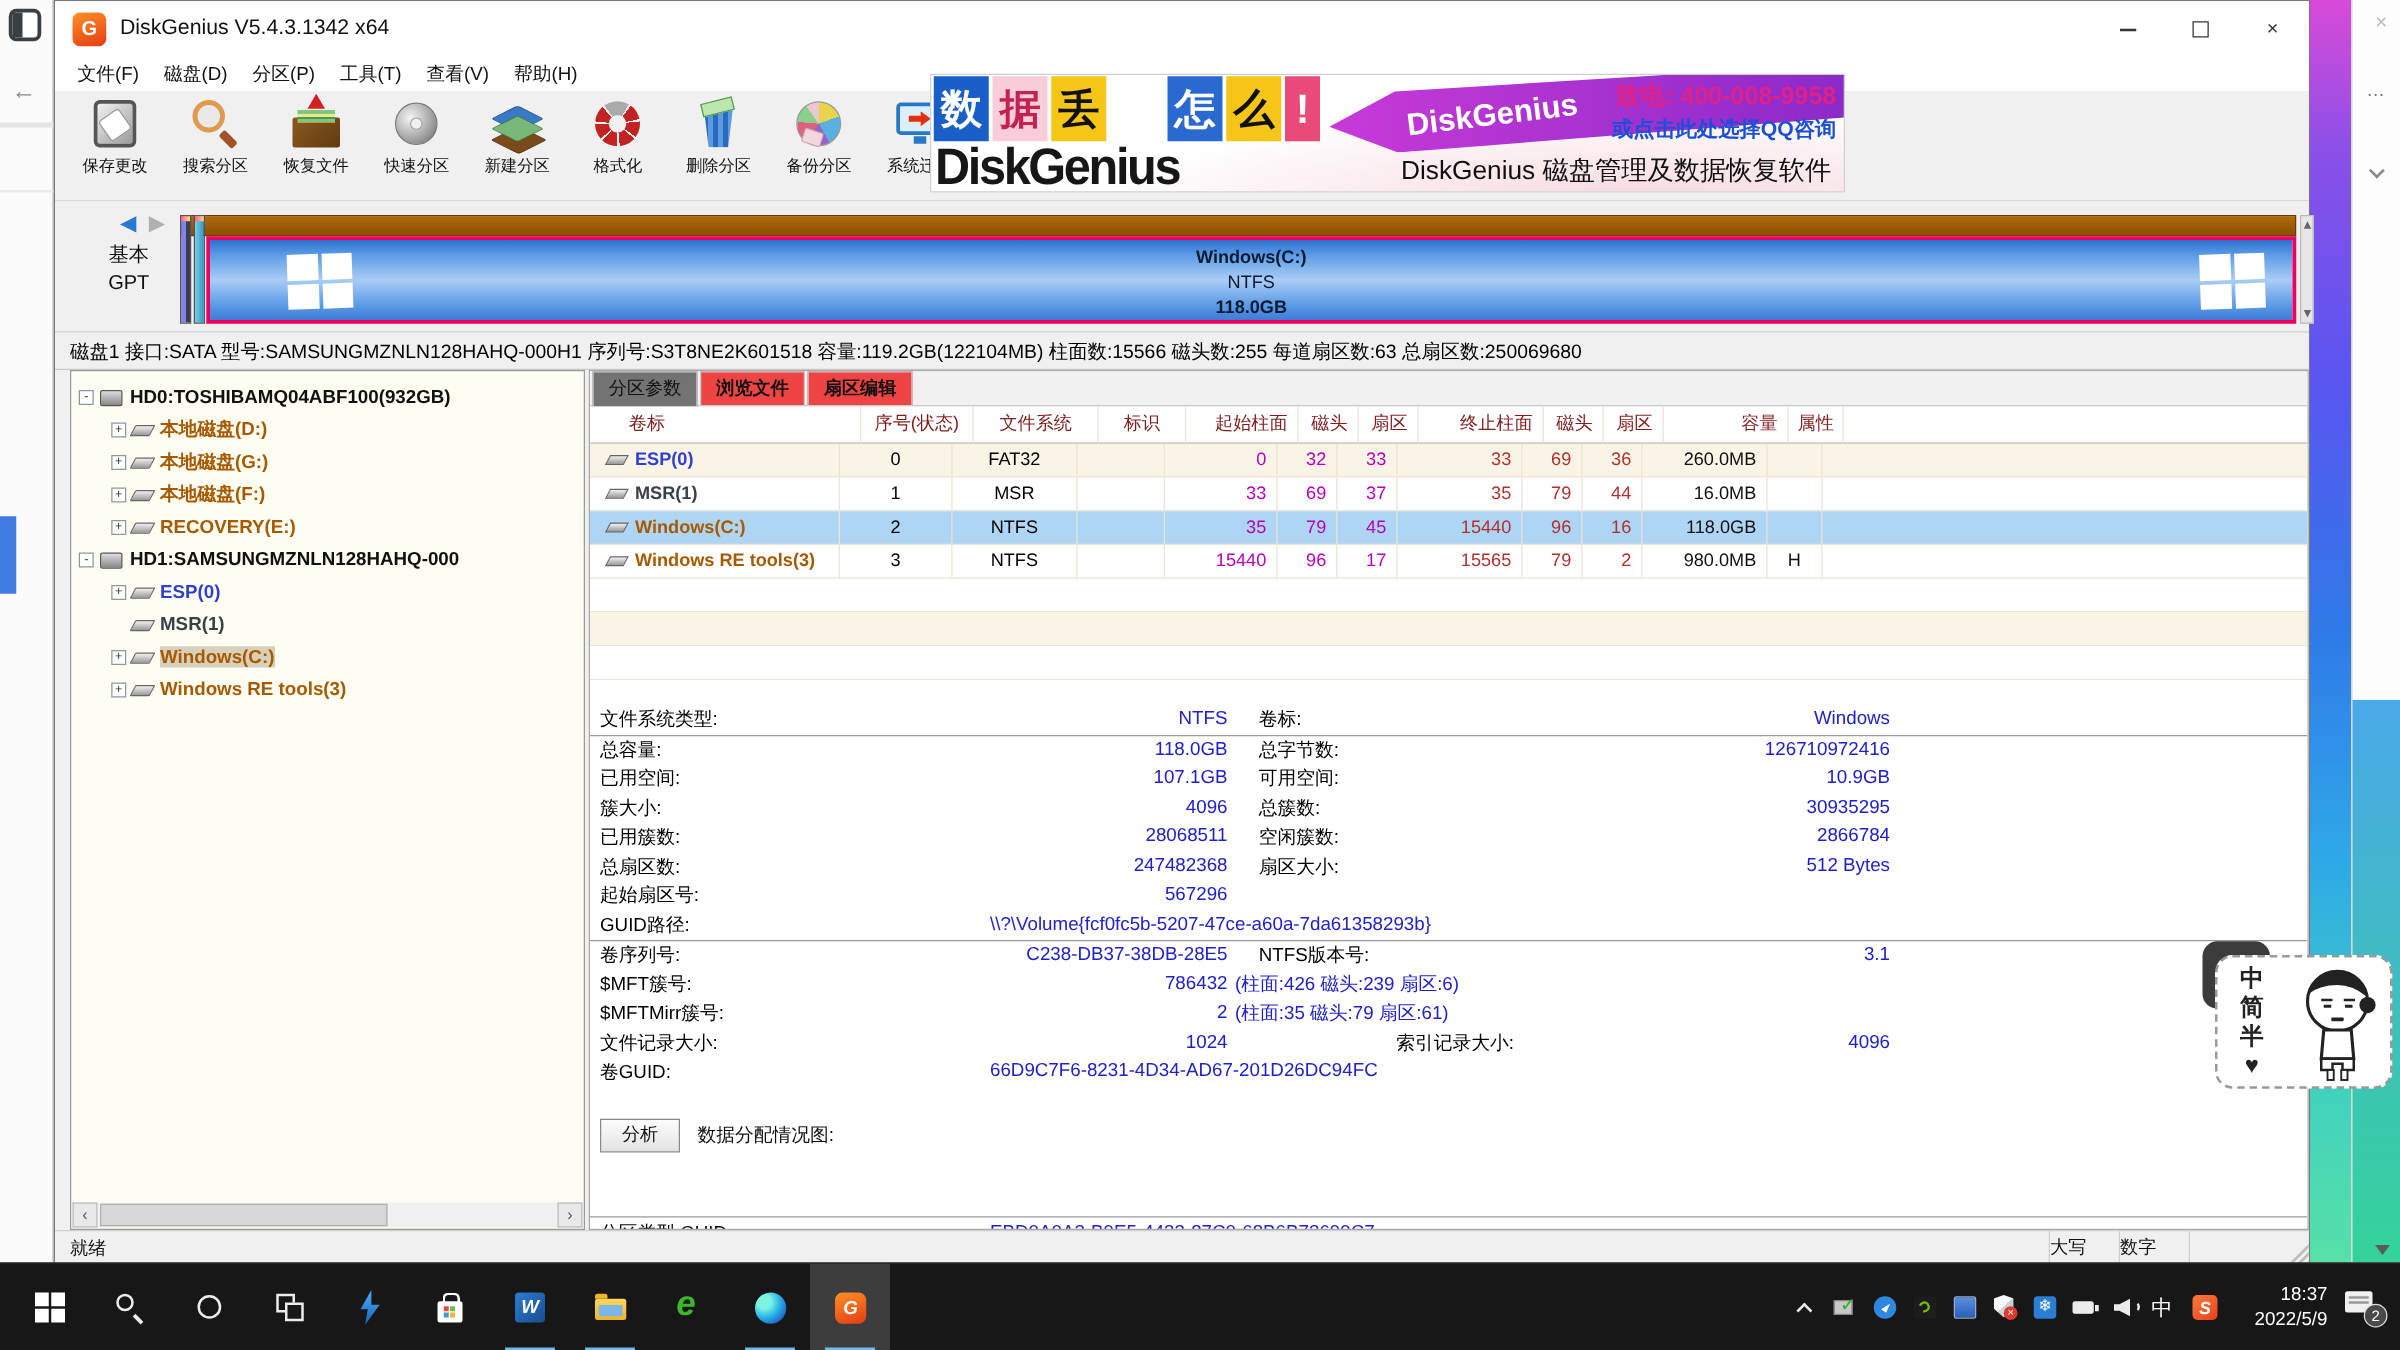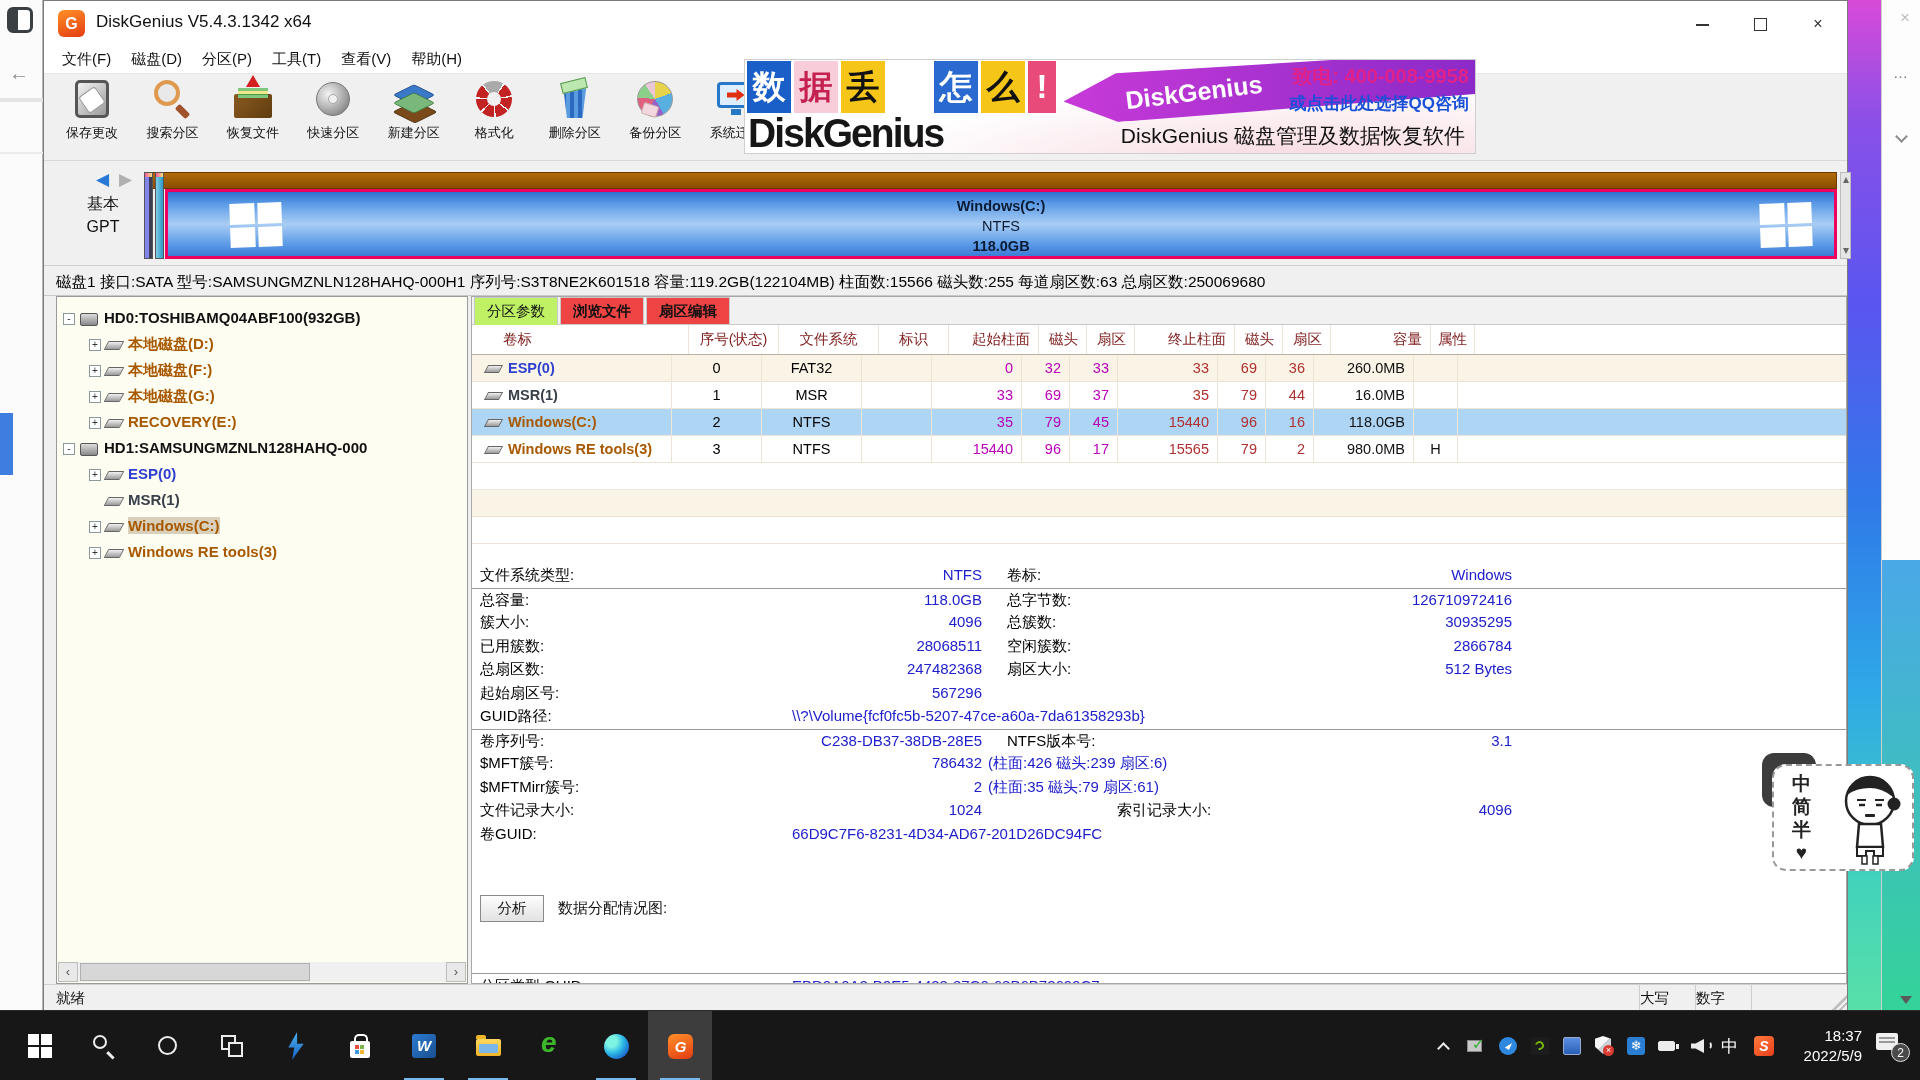--- a/index.html
+++ b/index.html
@@ -125,21 +125,21 @@
   .trow.msr .tlab { color:#38404a; }
   .trow.selected .tlab { background:#d8d0ba; }
   .hscroll { position:absolute; left:1px; bottom:1px; width:408px; height:20px; background:#f0f0f0; }
   .hs-btn { position:absolute; top:0; width:20px; height:20px; background:#e9e9e9; border:1px solid #bcbcbc; color:#555; text-align:center; line-height:18px; font-size:13px; }
   .hs-left { left:0; } .hs-right { right:0; }
   .hs-thumb { position:absolute; left:22px; top:1px; width:230px; height:18px; background:#d7d7d7; border:1px solid #b0b0b0; }
   
   .right-panel { position:absolute; left:427px; top:0; width:1376px; height:688px; background:#fff; border:1px solid #a8a8a8; overflow:hidden; }
   .tabsbar { position:absolute; left:0; top:0; width:100%; height:28px; background:#f1f1f1; border-bottom:1px solid #c8c8c8; padding-left:2px; }
   .tab { display:inline-block; height:27px; padding:0 12px; line-height:27px; font-size:14.5px; color:#111; border:1px solid #c8c8c8; border-bottom:none; background:#ef4444; margin-right:2px;font-weight:bold; }
-  .tab.active { background:#bef264; height:28px; font-weight:normal; }
+  .tab.active { background:#737373; height:28px; font-weight:normal; }
   .ptable { position:absolute; left:0; top:28px; width:100%; }
   .phead,.prow { display:flex; height:27px; line-height:26px; font-size:14.5px; }
   .phead { height:30px; line-height:29px; border-bottom:1px solid #b8b0a0; color:#7f1d1d;padding-left:17px; }
   .cell { border-right:1px solid #ece4d4; overflow:hidden; white-space:nowrap; }
   .prow { border-bottom:1px solid #ece4d4; }
   .prow:nth-of-type(odd) { background:#faf4e6; }
   .prow.selected { background:#aed5f4; }
   .col-name { width:200px; padding-left:14px; }
   .col-seq { width:90px; text-align:center; }
   .col-fs { width:100px; text-align:center; }
@@ -420,25 +420,25 @@
 
           <div class="trow disk">
             <span class="texp">-</span><span class="t-ico"></span><span class="tlab">HD0:TOSHIBAMQ04ABF100(932GB)</span>
           </div>
 
           <div class="trow part lvl1">
             <span class="texp">+</span><span class="t-ico"></span><span class="tlab">本地磁盘(D:)</span>
           </div>
 
           <div class="trow part lvl1">
+            <span class="texp">+</span><span class="t-ico"></span><span class="tlab">本地磁盘(G:)</span>
+          </div>
+
+          <div class="trow part lvl1">
             <span class="texp">+</span><span class="t-ico"></span><span class="tlab">本地磁盘(F:)</span>
-          </div>
-
-          <div class="trow part lvl1">
-            <span class="texp">+</span><span class="t-ico"></span><span class="tlab">本地磁盘(G:)</span>
           </div>
 
           <div class="trow part lvl1">
             <span class="texp">+</span><span class="t-ico"></span><span class="tlab">RECOVERY(E:)</span>
           </div>
 
           <div class="trow disk">
             <span class="texp">-</span><span class="t-ico"></span><span class="tlab">HD1:SAMSUNGMZNLN128HAHQ-000</span>
           </div>
 
@@ -562,20 +562,27 @@
           </div>
 
           <div class="drow sep">
             <span class="dl1">总容量:</span>
             <span class="dv1">118.0GB</span>
             <span class="dsuffix"></span>
             <span class="dl2">总字节数:</span>
             <span class="dv2">126710972416</span>
           </div>
 
+          <div class="drow">
+            <span class="dl1">已用空间:</span>
+            <span class="dv1">107.1GB</span>
+            <span class="dsuffix"></span>
+            <span class="dl2">可用空间:</span>
+            <span class="dv2">10.9GB</span>
+          </div>
 
           <div class="drow">
             <span class="dl1">簇大小:</span>
             <span class="dv1">4096</span>
             <span class="dsuffix"></span>
             <span class="dl2">总簇数:</span>
             <span class="dv2">30935295</span>
           </div>
 
           <div class="drow">

